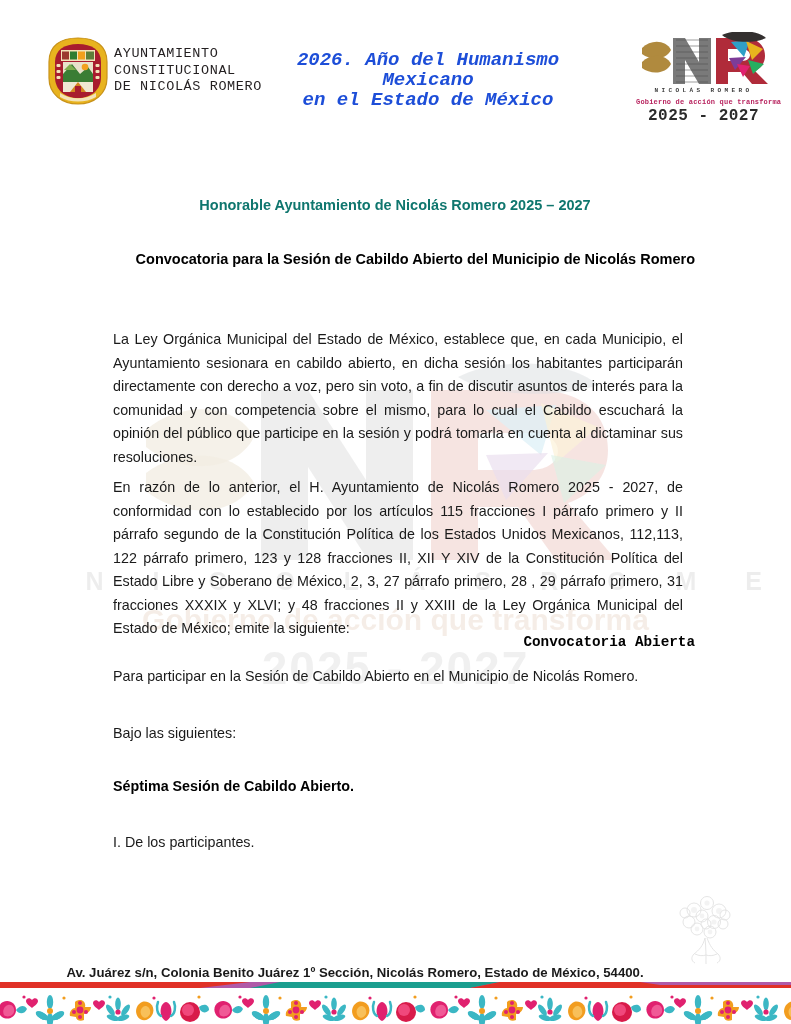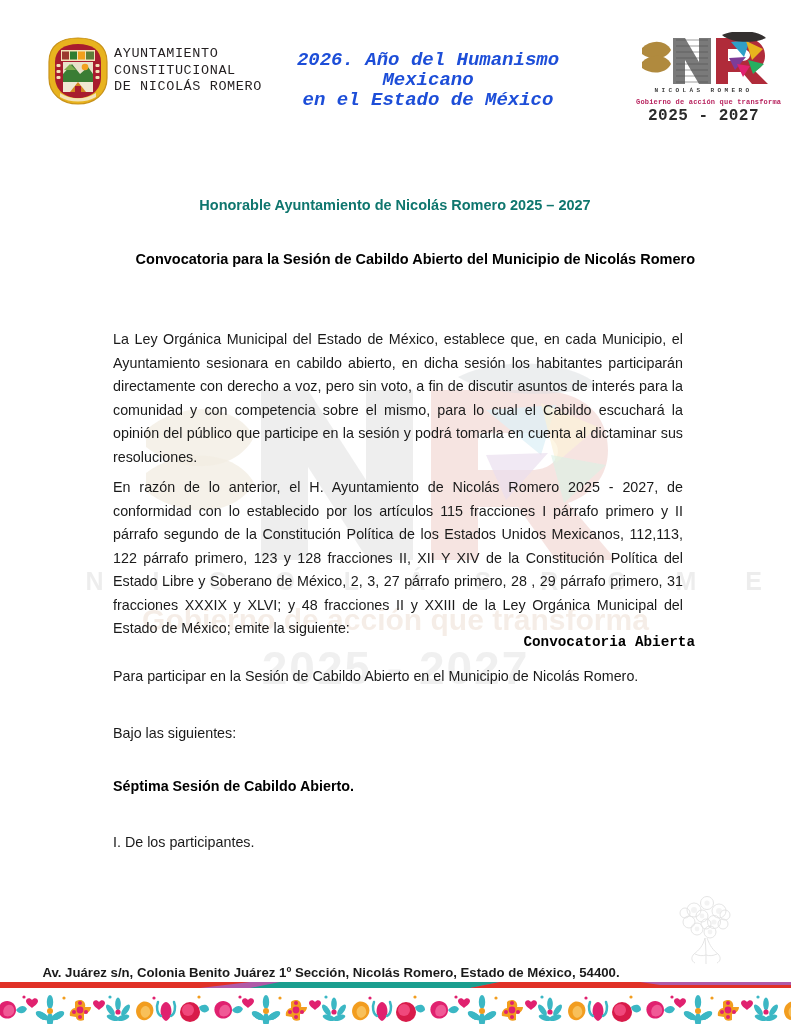--- a/index.html
+++ b/index.html
@@ -259,20 +259,21 @@
   .footer-address {
     position: absolute;
     left: 0;
     bottom: 44px;
     width: 662px;
     text-align: center;
     font-size: 13.2px;
     font-weight: bold;
     color: #1a1a1a;
     z-index: 6;
+    padding-left: 24px;
   }
 
   .footer-rule {
     position: absolute;
     left: 0;
     bottom: 36px;
     width: 791px;
     height: 6px;
     z-index: 6;
   }

